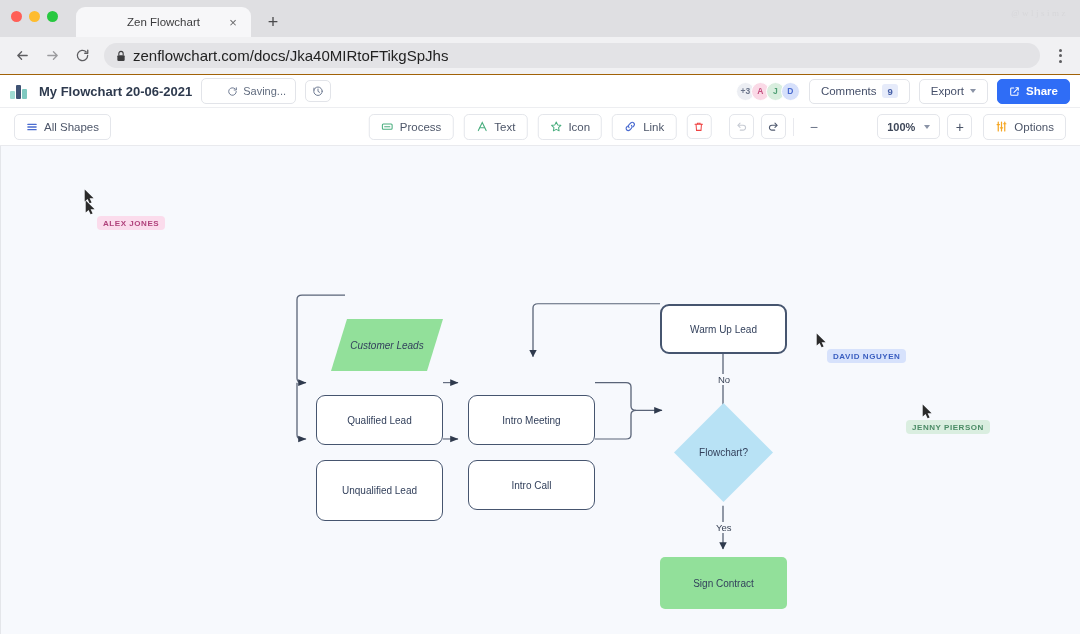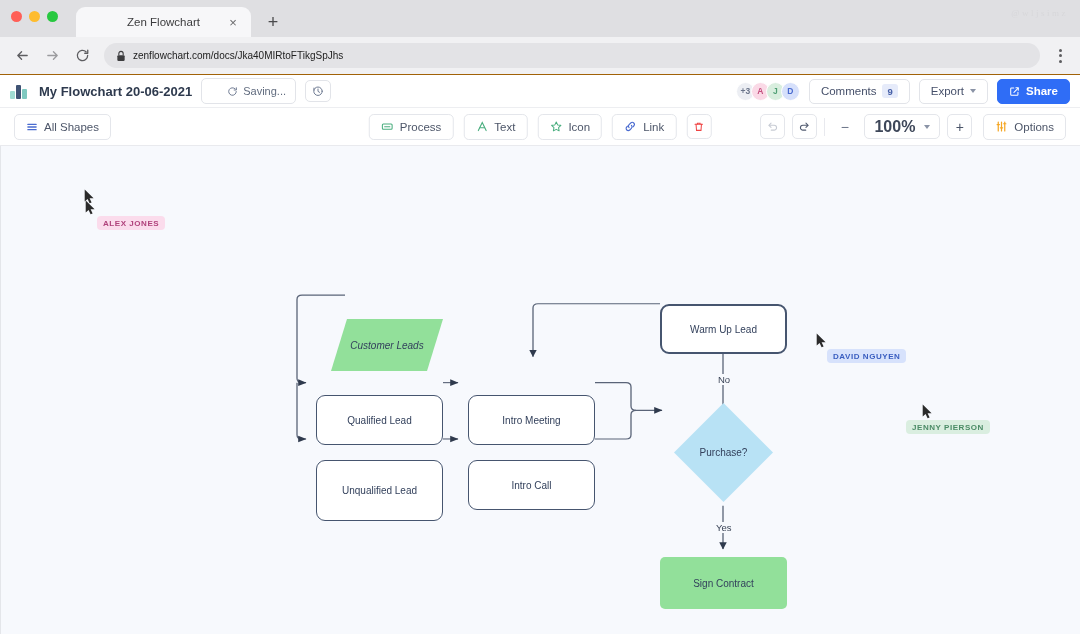--- a/index.html
+++ b/index.html
@@ -78,21 +78,21 @@
   .navbtn.active { color: #5d5d60; }
   .omnibox {
     flex: 1; height: 25px;
     background: #e3e3e6;
     border-radius: 13px;
     display: flex; align-items: center;
     padding: 0 12px; gap: 7px;
     margin: 0 5px;
   }
   .omnibox .url {
-    font-size: 10px; color: #222;
+    font-size: 15px; color: #222;
   }
   .kebab {
     width: 22px; height: 26px;
     display: flex; flex-direction: column;
     align-items: center; justify-content: center; gap: 2.5px;
   }
   .kebab i { width: 3px; height: 3px; border-radius: 50%; background: #5d5d60; display: block; }
 
   
   .app {
@@ -196,21 +196,21 @@
     display: flex; align-items: center; justify-content: center;
     color: #5a6персона;
   }
   .sq { color: #515b70; }
   .sq.dim { color: #c7cbd4; }
   .sq.noborder { border: none; }
   .zoomsel {
     height: 25px; border: 1px solid #e4e6eb; border-radius: 5px;
     background: #fff; display: flex; align-items: center;
     gap: 9px; padding: 0 9px;
-    font-size: 16px; color: #3e4759; font-weight: 600;
+    font-size: 11px; color: #3e4759; font-weight: 600; margin-left: 44px;
   }
   .divider-v { width: 1px; height: 18px; background: #e8e9ee; }
 
   
   .canvas {
     flex: 1; position: relative;
     background: #f7f9fd;
     overflow: hidden;
     border-left: 1px solid #e4e6ea;
   }
@@ -495,21 +495,21 @@
       </div>
 
       <div class="node rect sel" style="left:659px; top:158px; width:127px; height:50px;">
         <span>Warm Up Lead</span>
       </div>
 
       <div class="node diamond" style="left:673px; top:257px; width:99px; height:99px;">
         <svg width="99" height="99" viewBox="0 0 99 99" style="position:absolute;inset:0;">
           <polygon points="49.5,0 99,49.5 49.5,99 0,49.5" fill="#b8e2f5"></polygon>
         </svg>
-        <span style="position:relative;">Purchase?</span>
+        <span style="position:relative;">Flowchart?</span>
       </div>
 
       <div class="node green" style="left:659px; top:411px; width:127px; height:52px;">
         <span>Sign Contract</span>
       </div>
 
       <div class="edge-label" style="left:714px; top:228px;">No</div>
       <div class="edge-label" style="left:712px; top:376px;">Yes</div>
 
       <div class="ptr" style="left:84px; top:54px;">

